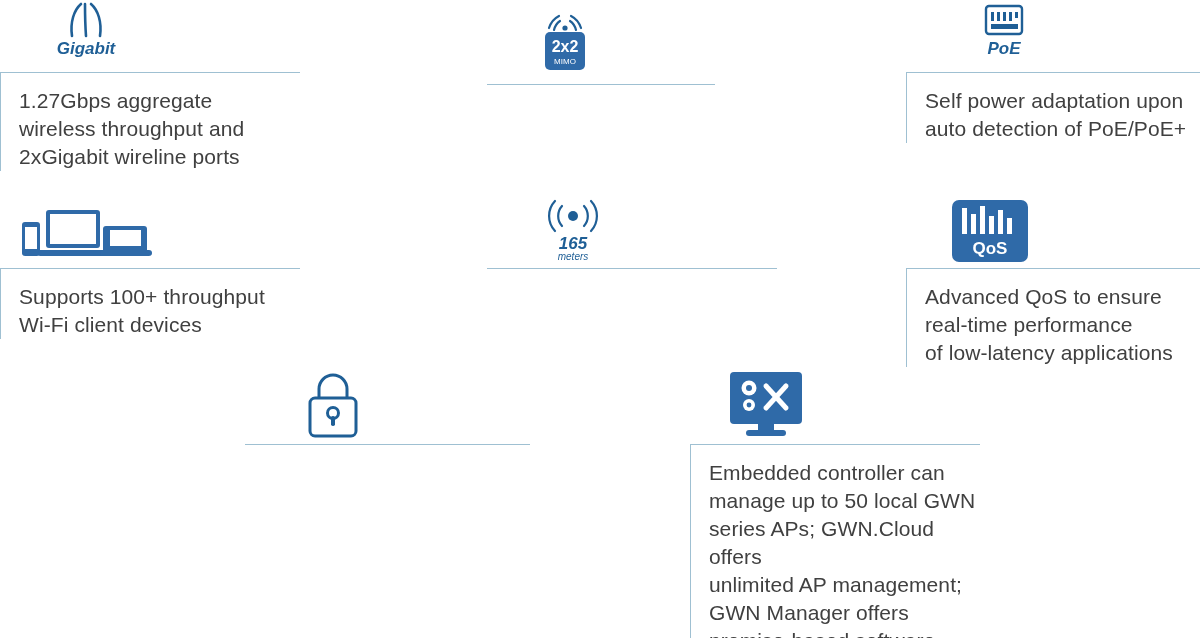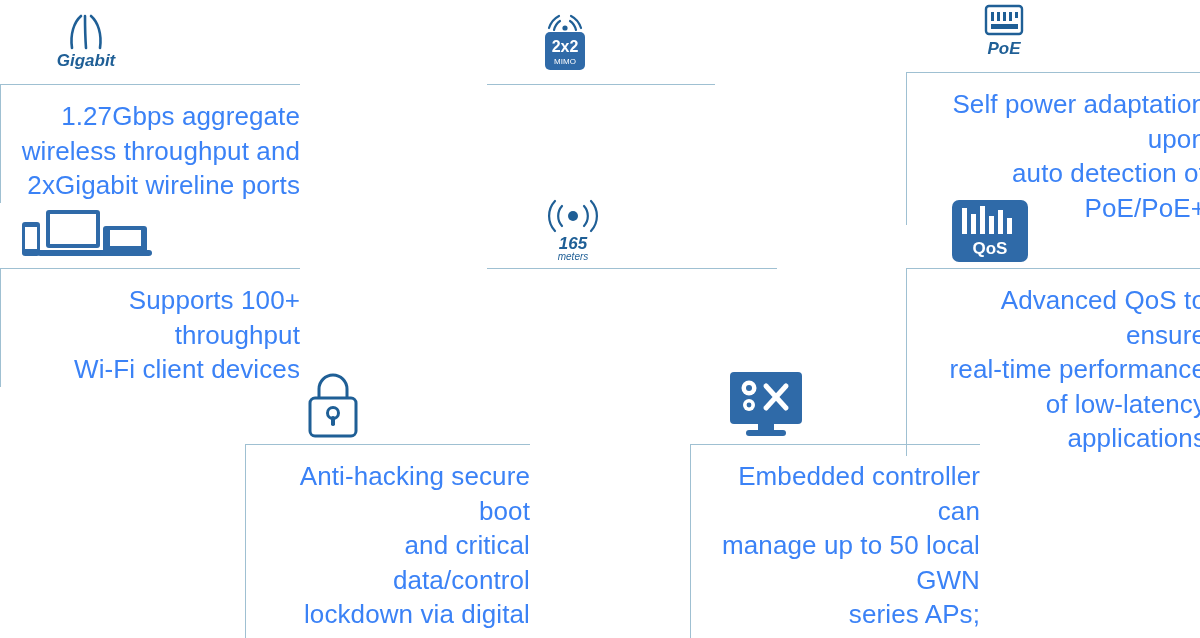--- a/index.html
+++ b/index.html
@@ -35,30 +35,29 @@
     height: 1px;
     background: #9fc0d2;
     width: 100%;
   }
   .text-wrap {
     border-left: 1px solid #9fc0d2;
     padding: 14px 0 0 18px;
     box-sizing: border-box;
   }
   .desc {
-    font-size: 26px;
+    font-size: 21px;
     line-height: 1.33;
-    color: #3b82f6;
+    color: #404040;
     white-space: pre-line;
     letter-spacing: 0.1px;
-    text-align: right;
   }
 
   
-  #f1 { left: 0px;   top: 12px;  width: 300px; }
+  #f1 { left: 0px;   top: 0px;  width: 300px; }
   #f2 { left: 487px; top: 12px;  width: 228px; }
   #f3 { left: 906px; top: 0px;  width: 300px; }
   
   #f4 { left: 0px;   top: 196px; width: 300px; }
   #f5 { left: 487px; top: 196px; width: 290px; }
   #f6 { left: 906px; top: 196px; width: 300px; }
   
   #f7 { left: 245px; top: 372px; width: 285px; }
   #f8 { left: 690px; top: 372px; width: 290px; }
 
@@ -210,28 +209,20 @@
     <svg width="80" height="78" viewBox="0 0 80 78">
       <path d="M26 32 v-9 a14 14 0 0 1 28 0 v9" fill="none" stroke="#1f5f96" stroke-width="3"></path>
       <rect x="17" y="32" width="46" height="38" rx="5" fill="none" stroke="#1f5f96" stroke-width="3"></rect>
       <circle cx="40" cy="47" r="5.5" fill="none" stroke="#1f5f96" stroke-width="3"></circle>
       <rect x="38" y="50" width="4" height="10" rx="1.8" fill="#1f5f96"></rect>
     </svg>
   </div>
   <div class="rule-wrap">
       <div class="rule"></div>
     </div>
-  <div class="text-wrap">
-    <div class="desc">Anti-hacking secure boot
-and critical data/control
-lockdown via digital
-signatures, unique security
-certificate/random default
-password per device</div>
-  </div>
 </div>
 
 <div class="feature" id="f8">
   <div class="icon-box">
     <svg width="96" height="78" viewBox="0 0 96 78">
       <rect x="12" y="6" width="72" height="52" rx="4" fill="#2f6aa8"></rect>
       <rect x="40" y="58" width="16" height="8" fill="#2f6aa8"></rect>
       <rect x="28" y="64" width="40" height="6" rx="3" fill="#2f6aa8"></rect>
       <g fill="#ffffff">
         <circle cx="31" cy="22" r="7.5"></circle>

